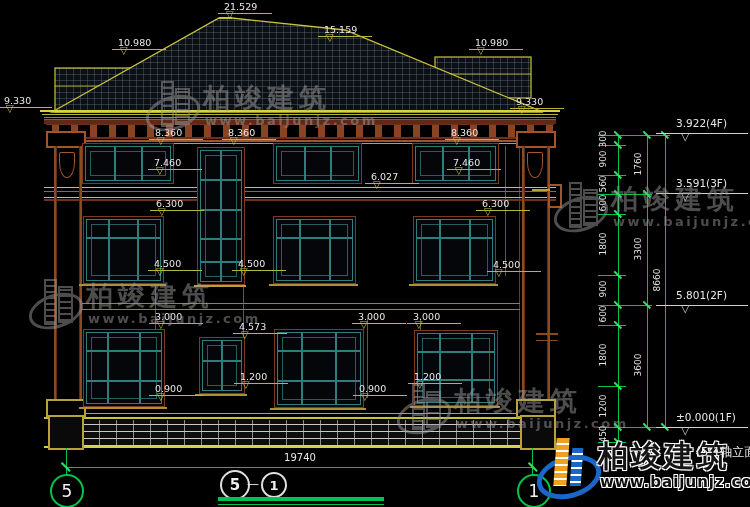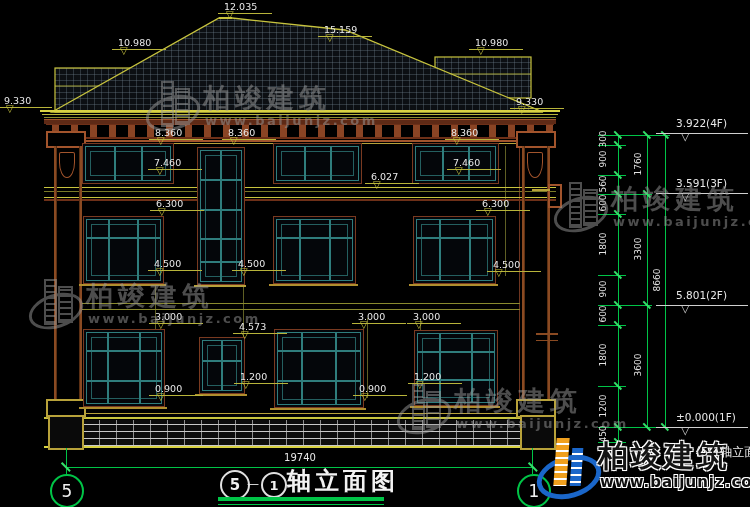--- a/index.html
+++ b/index.html
@@ -136,35 +136,34 @@
     <span>1</span>
   </div>
 
   <div class="tbub" style="left:220px;top:470px;width:26px;height:26px;font-size:15px;font-weight:bold;">
     <span>5</span>
   </div>
   <div class="abs" style="left:247px;top:477px;color:#e8e8e8;font-size:12px;z-index:20;">—</div>
   <div class="tbub" style="left:261px;top:472px;width:22px;height:22px;font-size:13px;font-weight:bold;">
     <span>1</span>
   </div>
-  <div id="title-text">轴立面图</div>
   <div class="abs" style="left:218px;top:497px;width:166px;height:4px;background:#00c447;z-index:20;"></div>
   <div class="abs" style="left:218px;top:504px;width:166px;height:1px;background:#00c447;z-index:20;"></div>
 
   <div id="logo">
     <div class="ring"></div>
     <div class="tw1"></div>
     <div class="tw2"></div>
     <div class="brand">柏竣建筑</div>
     <div class="url">www.baijunjz.com</div>
     <div class="overlay">(5-1轴立面图)</div>
   </div>
 
   <div id="built">
-      <div class="dimlbl" style="left: 224px; top: 1px;">12.035</div>
+      <div class="dimlbl" style="left: 224px; top: 1px;">21.529</div>
       <div class="dimbar" style="left: 218px; top: 13px; width: 54px;"></div>
       <div class="dimtri" style="left: 226px; top: 10px;">▽</div>
       <div class="dimlbl" style="left: 118px; top: 37px;">10.980</div>
       <div class="dimbar" style="left: 112px; top: 49px; width: 54px;"></div>
       <div class="dimtri" style="left: 120px; top: 46px;">▽</div>
       <div class="dimlbl" style="left: 324px; top: 24px;">15.159</div>
       <div class="dimbar" style="left: 318px; top: 36px; width: 54px;"></div>
       <div class="dimtri" style="left: 326px; top: 33px;">▽</div>
       <div class="dimlbl" style="left: 475px; top: 37px;">10.980</div>
       <div class="dimbar" style="left: 469px; top: 49px; width: 54px;"></div>

